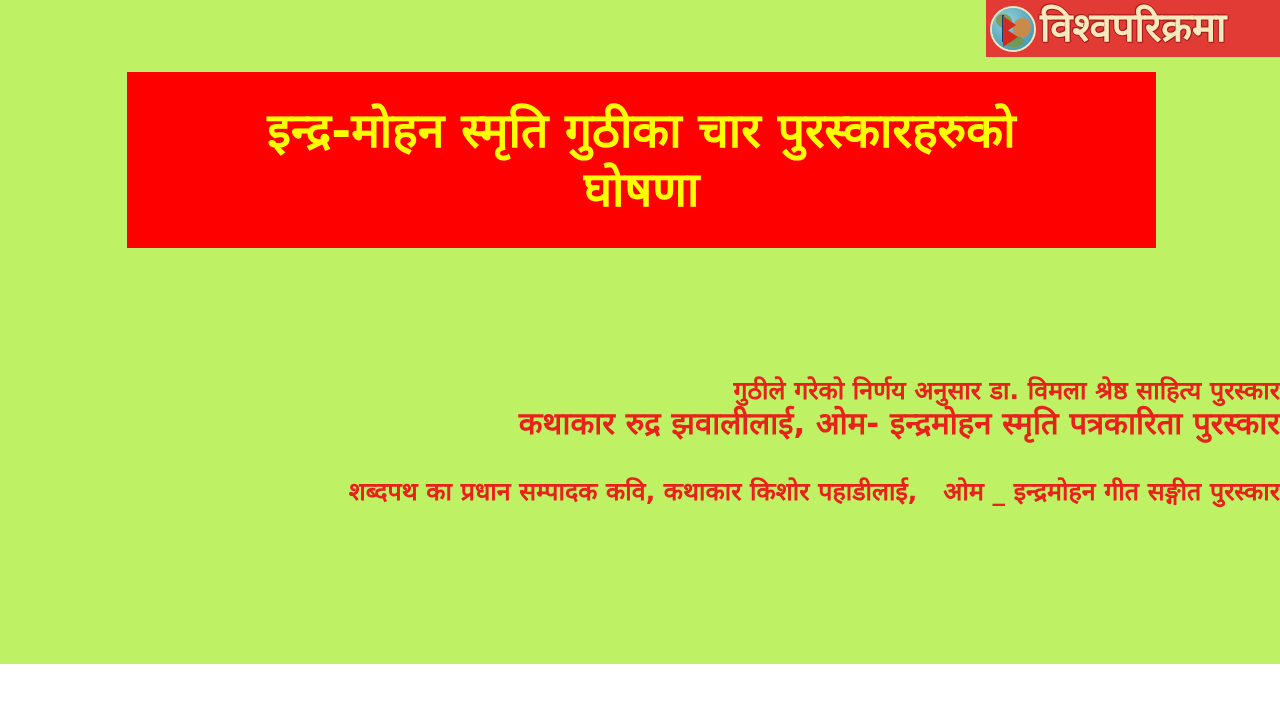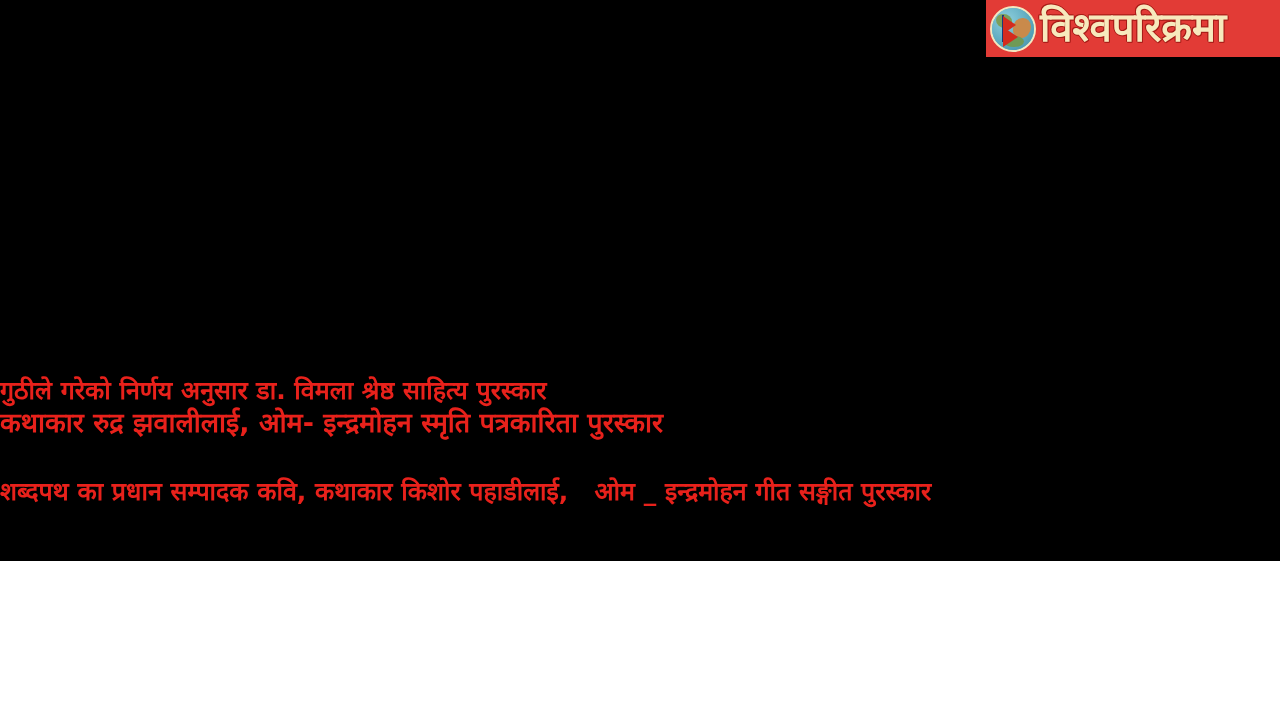--- a/index.html
+++ b/index.html
@@ -8,22 +8,22 @@
   }
   body {
     width: 1280px;
     height: 720px;
     overflow: hidden;
     font-family: "Liberation Sans", sans-serif;
   }
   #slide {
     position: relative;
     width: 1280px;
-    height: 561px;
-    background: #000000;
+    height: 664px;
+    background: #bef264;
   }
 
   
   #logo-bar {
     position: absolute;
     left: 986px;
     top: 0px;
     width: 294px;
     height: 57px;
     background: #e23b36;
@@ -99,30 +99,30 @@
     font-family: "DejaVu Sans", sans-serif;
     white-space: pre-line;
   }
 
   
   #body-block {
     position: absolute;
     left: 0px;
     top: 375px;
     width: 1280px;
-    text-align: left;
+    text-align: right;
   }
   .body-line {
     color: #e8211b;
     font-weight: bold;
     font-family: "DejaVu Sans", sans-serif;
     white-space: pre;
   }
   .body-line.l1 { font-size: 25px; line-height: 32px; }
-  .body-line.l2 { font-size: 27px; line-height: 32px; }
+  .body-line.l2 { font-size: 31px; line-height: 32px; }
   .body-line.l3 { font-size: 25px; line-height: 33px; margin-top: 36px; }
   .body-line.l4 { font-size: 25px; line-height: 33px; }
 </style>
 </head>
 <body>
 
 <div id="slide">
 
   <div id="logo-bar">
     <div id="logo-mark">
@@ -130,20 +130,24 @@
       <div class="landmass-a"></div>
       <div class="landmass-b"></div>
       <div class="landmass-c"></div>
       <div class="pole"></div>
       <div class="flag"></div>
       <div class="flag2"></div>
     </div>
     <div id="logo-wordmark">विश्वपरिक्रमा</div>
   </div>
 
+  <div id="headline-banner">
+    <div id="headline-text">इन्द्र-मोहन स्मृति गुठीका चार पुरस्कारहरुको
+घोषणा</div>
+  </div>
 
   <div id="body-block">
     <div class="body-line l1">गुठीले गरेको निर्णय अनुसार डा. विमला श्रेष्ठ साहित्य पुरस्कार</div>
     <div class="body-line l2">कथाकार रुद्र झवालीलाई, ओम- इन्द्रमोहन स्मृति पत्रकारिता पुरस्कार</div>
     <div class="body-line l3">शब्दपथ का प्रधान सम्पादक कवि, कथाकार किशोर पहाडीलाई,   ओम _ इन्द्रमोहन गीत सङ्गीत पुरस्कार</div>
   </div>
 
 </div>
 
 </body></html>

